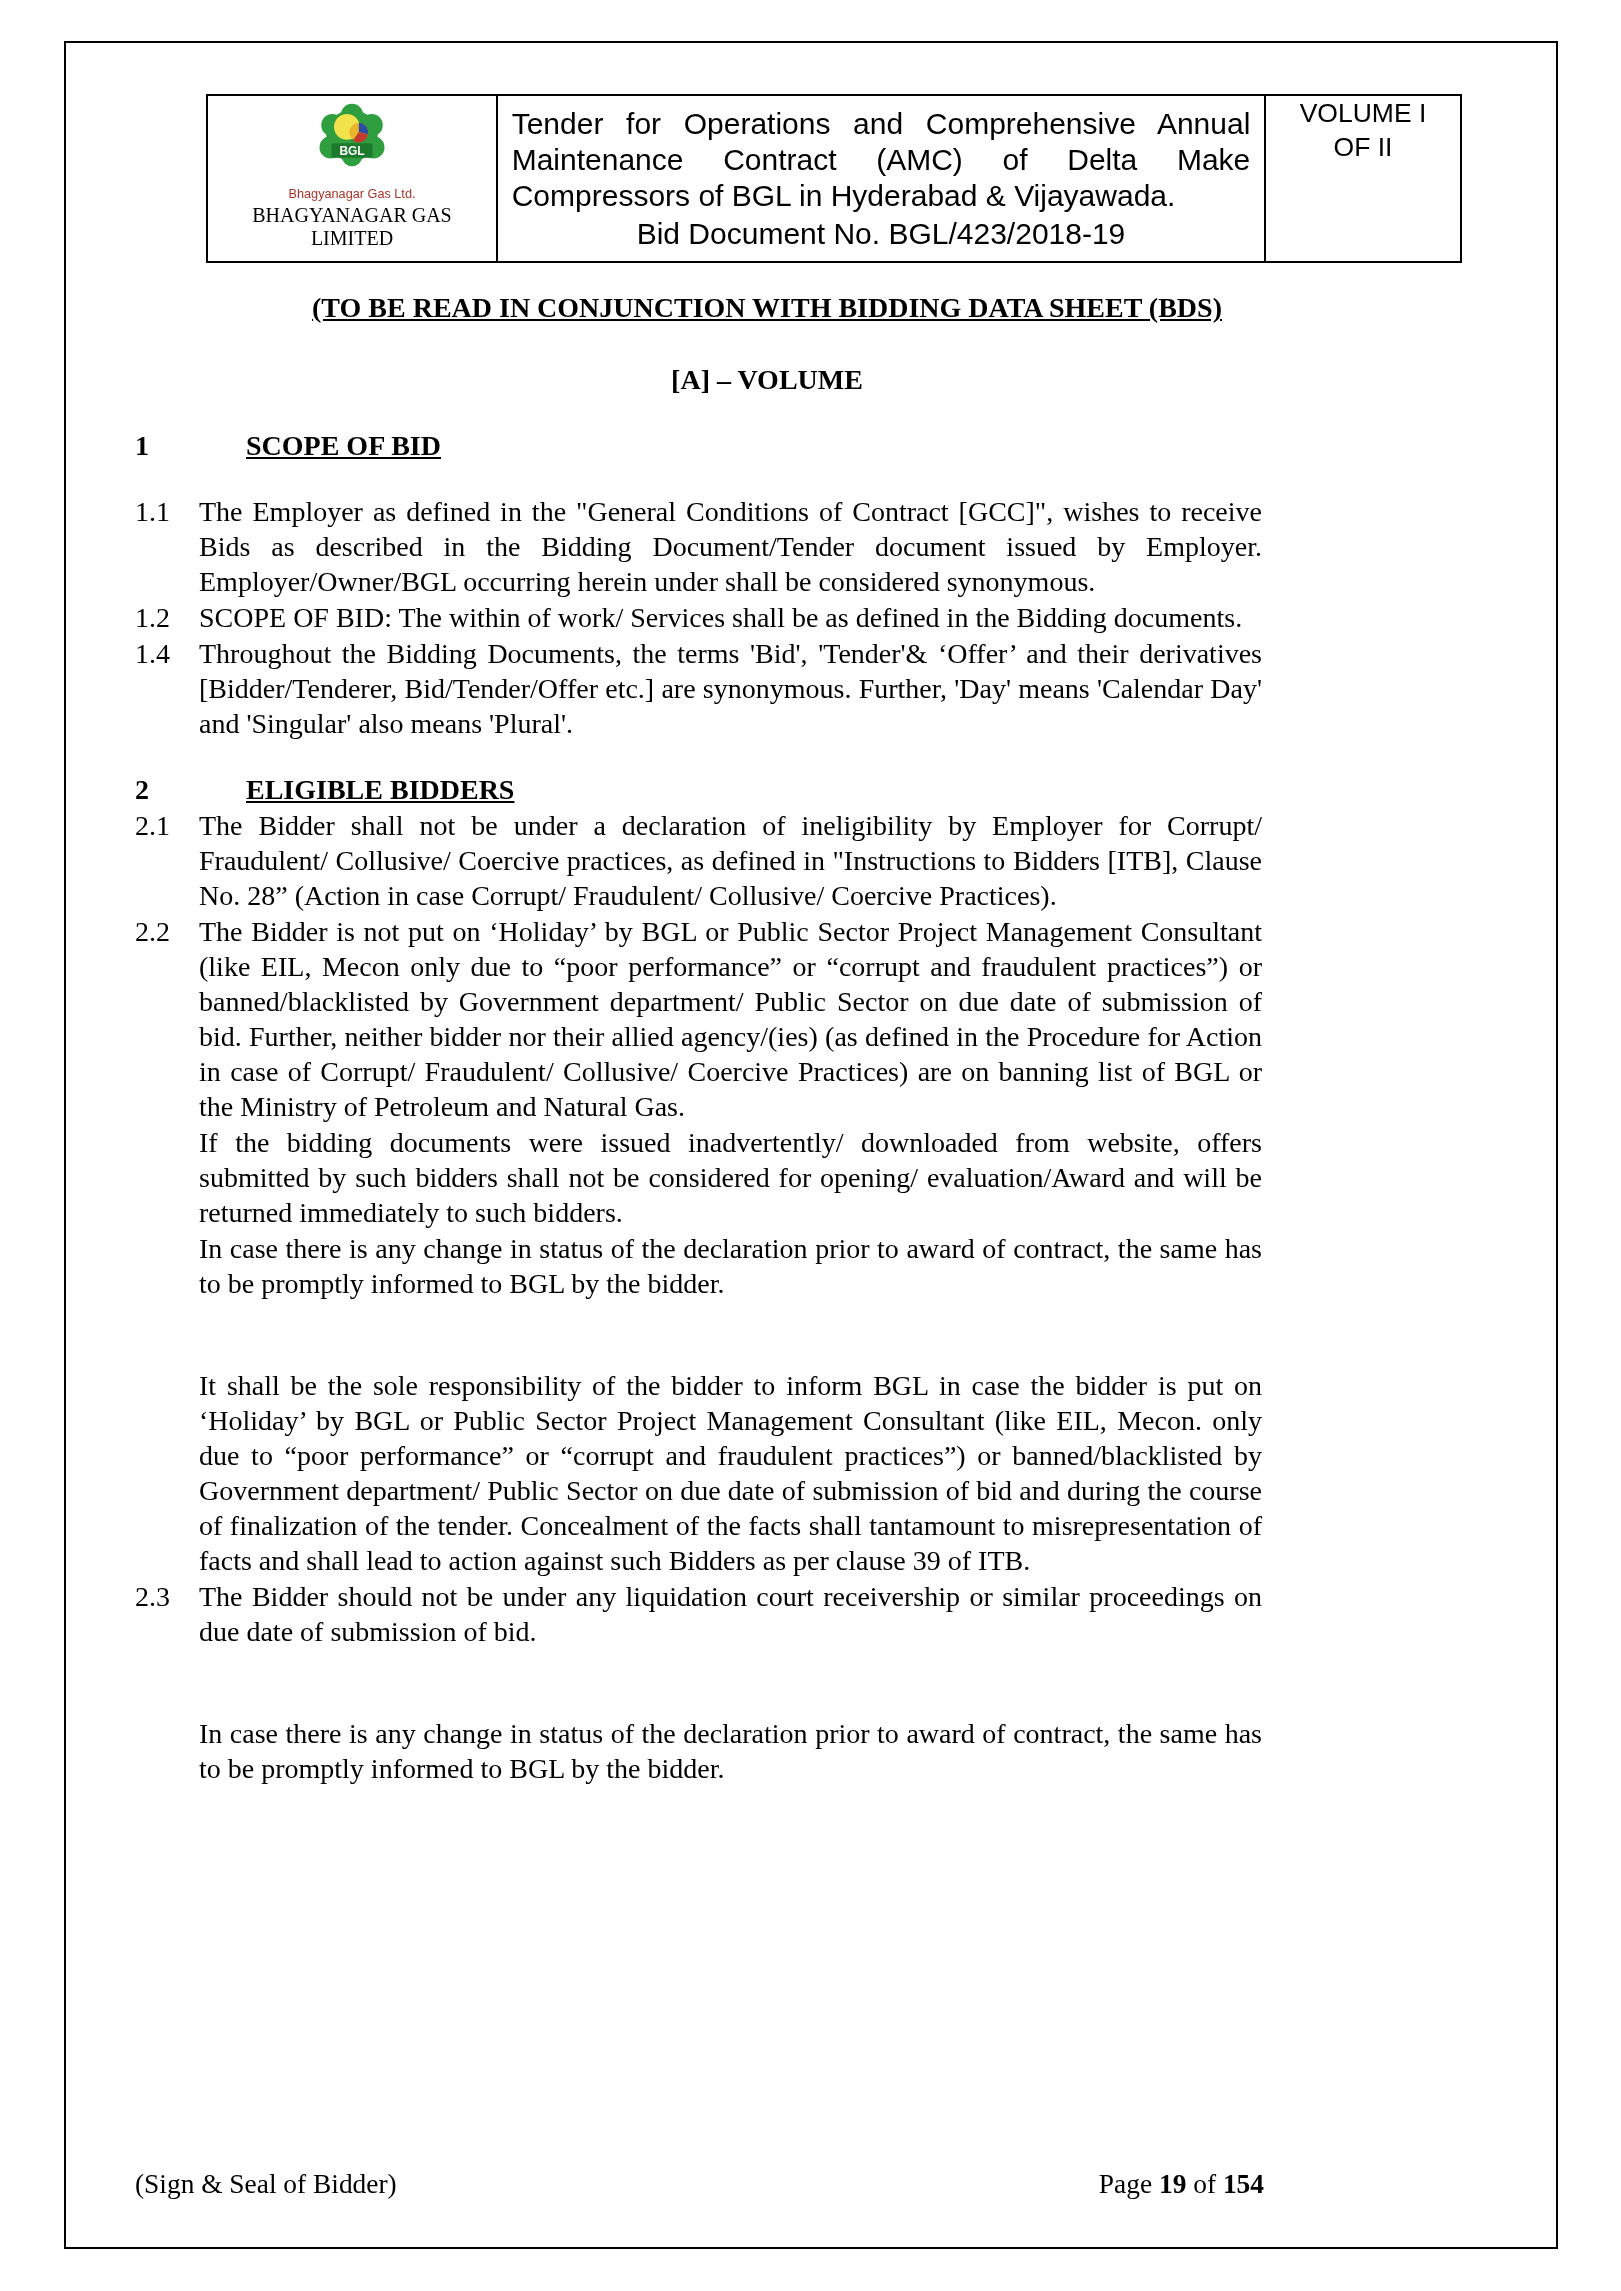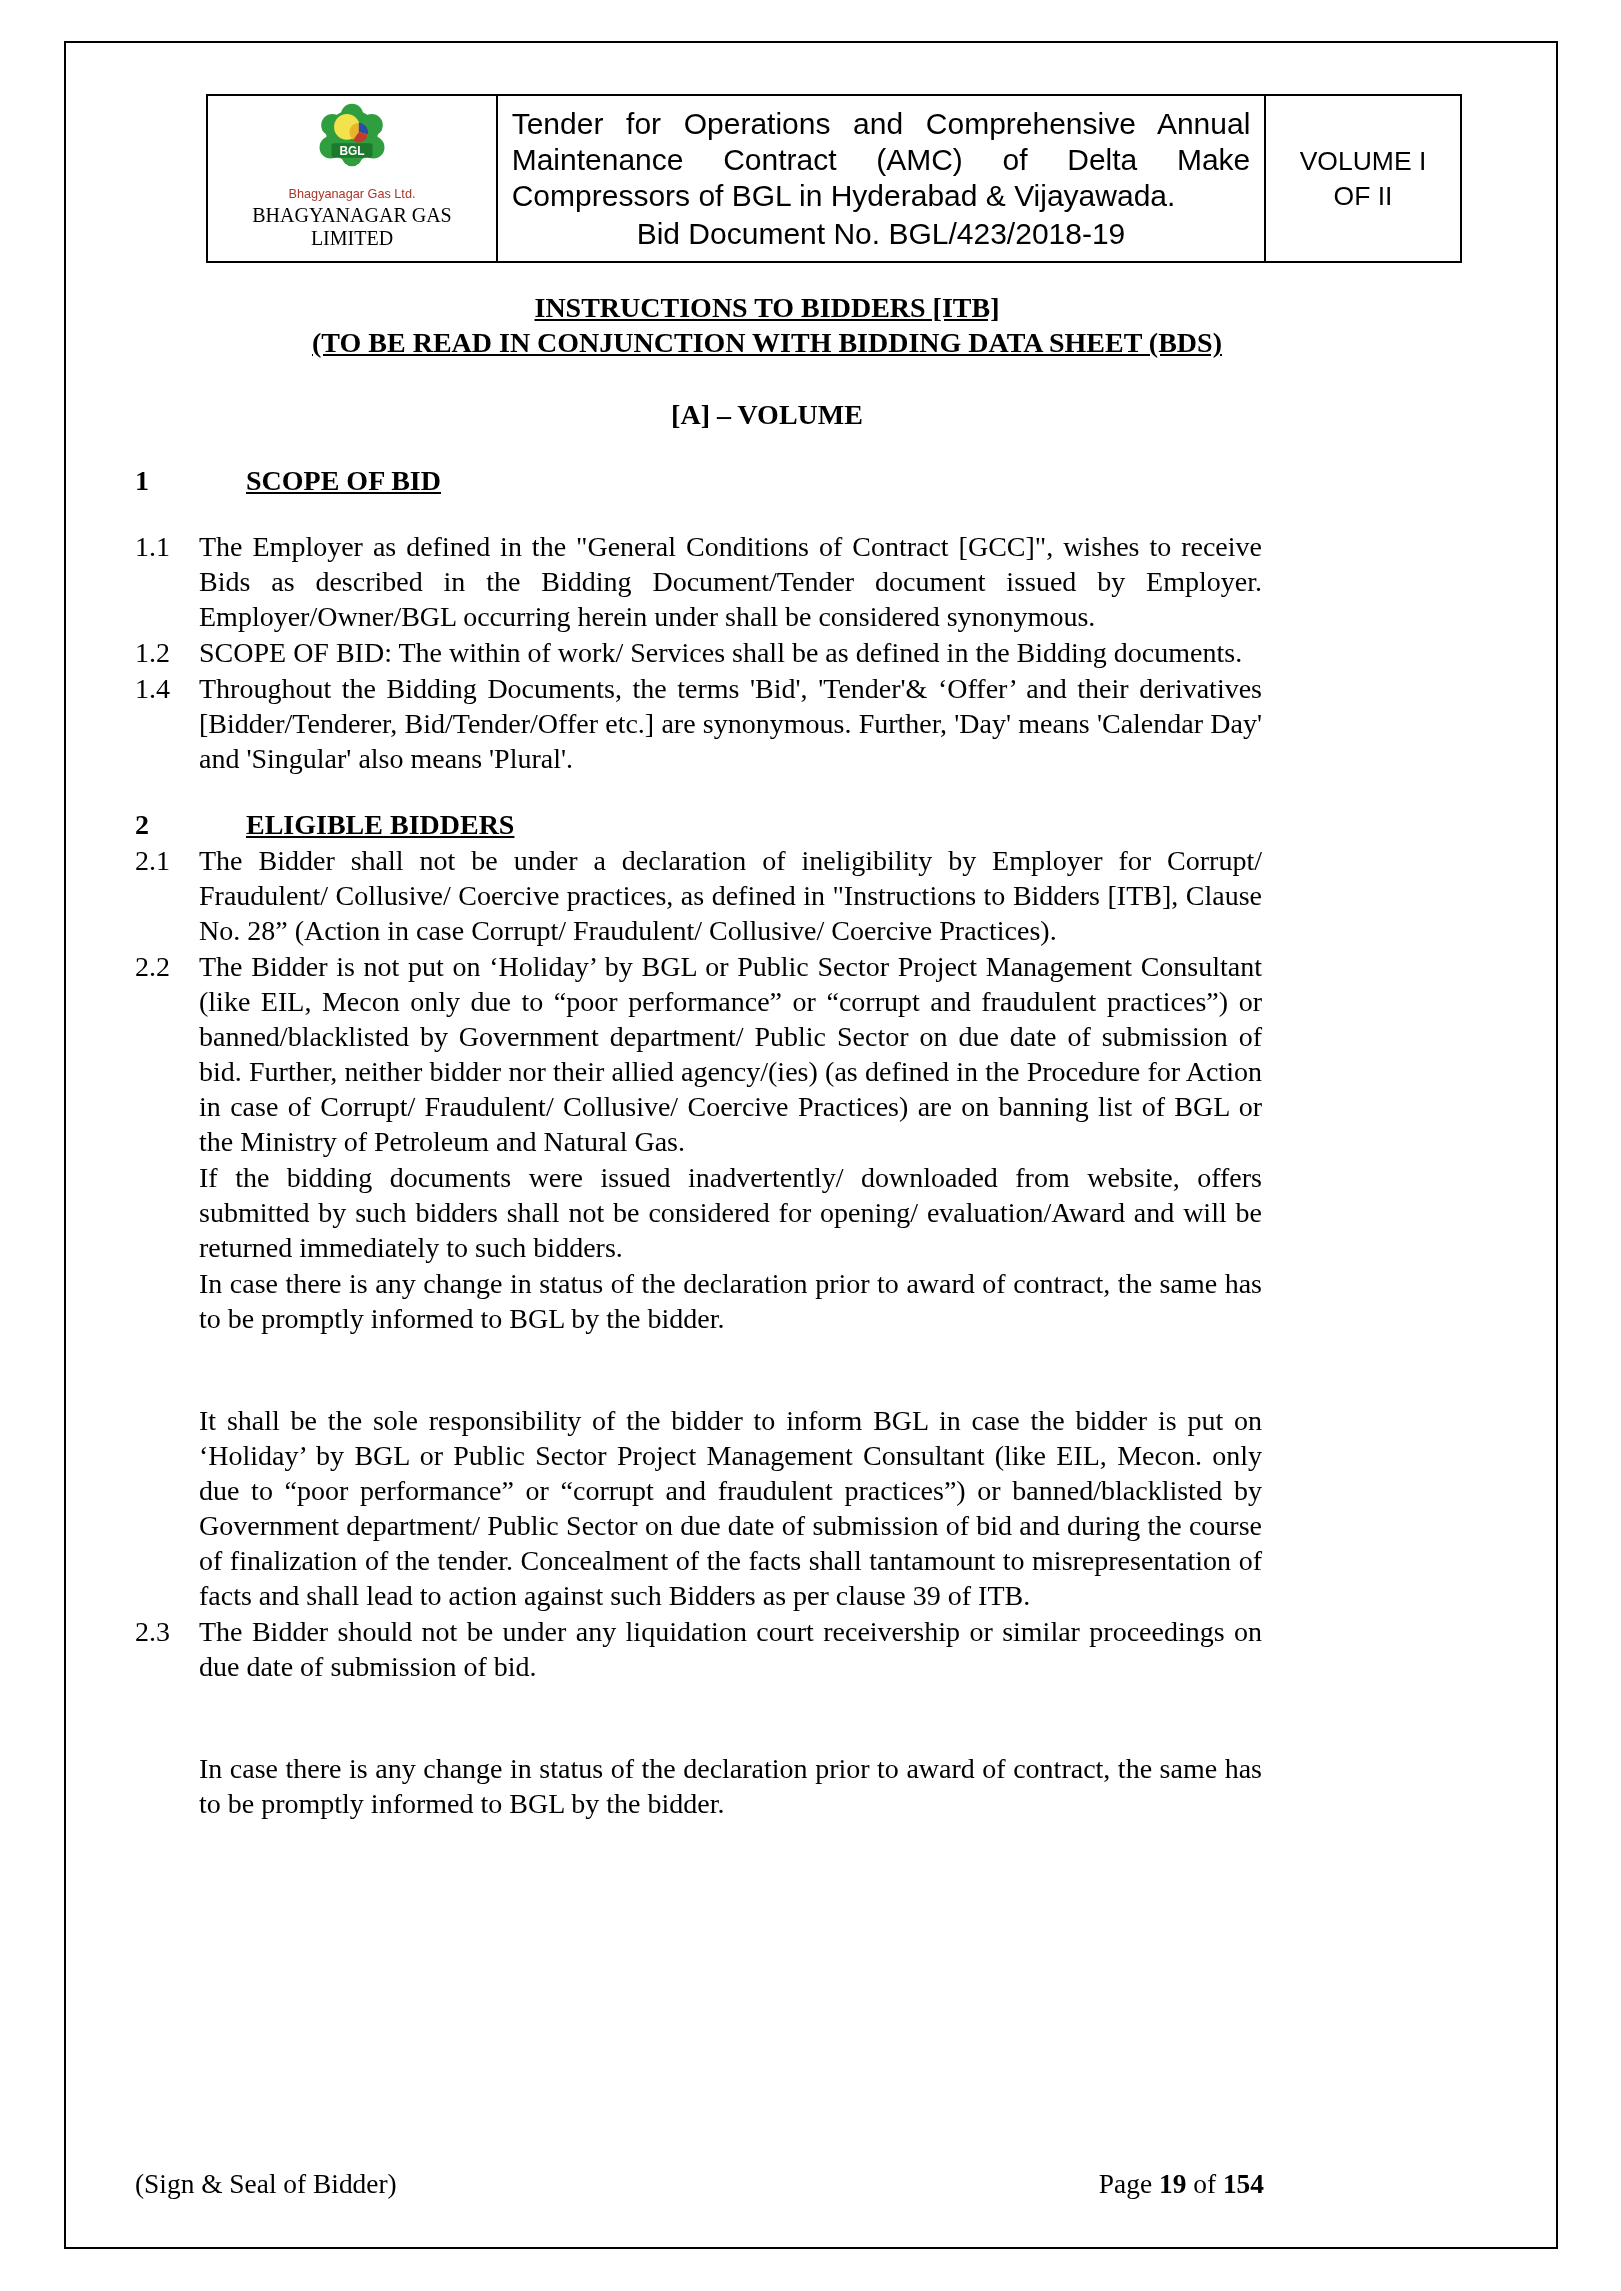--- a/index.html
+++ b/index.html
@@ -68,21 +68,20 @@
     margin: 2px 0 0;
     font-size: 30px;
     line-height: 1.2;
     text-align: center;
   }
   .volume-cell {
     flex: 1;
     display: flex;
     flex-direction: column;
     align-items: center;
-    justify-content: center;
     font-family: "Liberation Sans", sans-serif;
     font-size: 26.5px;
     line-height: 1.3;
     text-align: center;
   }
 
   
   .doc-body {
     margin: 27.4px 0 0 69px;
     width: 1264px;
@@ -162,21 +161,20 @@
       <p class="tender-title">Tender for Operations and Comprehensive Annual Maintenance Contract (AMC) of Delta Make Compressors of BGL in Hyderabad &amp; Vijayawada.</p>
       <p class="bid-doc">Bid Document No. BGL/423/2018-19</p>
     </div>
     <div class="cell volume-cell">
       <div>VOLUME I</div>
       <div>OF II</div>
     </div>
   </div>
 
   <div class="doc-body">
-    <div class="doc-title-line">INSTRUCTIONS TO BIDDERS [ITB]</div>
     <div class="doc-title-line">(TO BE READ IN CONJUNCTION WITH BIDDING DATA SHEET (BDS)</div>
     <div class="section-label">[A] – VOLUME</div>
     <div id="doc-content">
         <div class="block heading gap1">
           <span class="num">1</span>
           <div class="text">SCOPE OF BID</div>
         </div>
         <div class="block item gap1">
           <span class="num">1.1</span>
           <div class="text">The Employer as defined in the "General Conditions of Contract [GCC]", wishes to receive Bids as described in the Bidding Document/Tender document issued by Employer. Employer/Owner/BGL occurring herein under shall be considered synonymous.</div>

